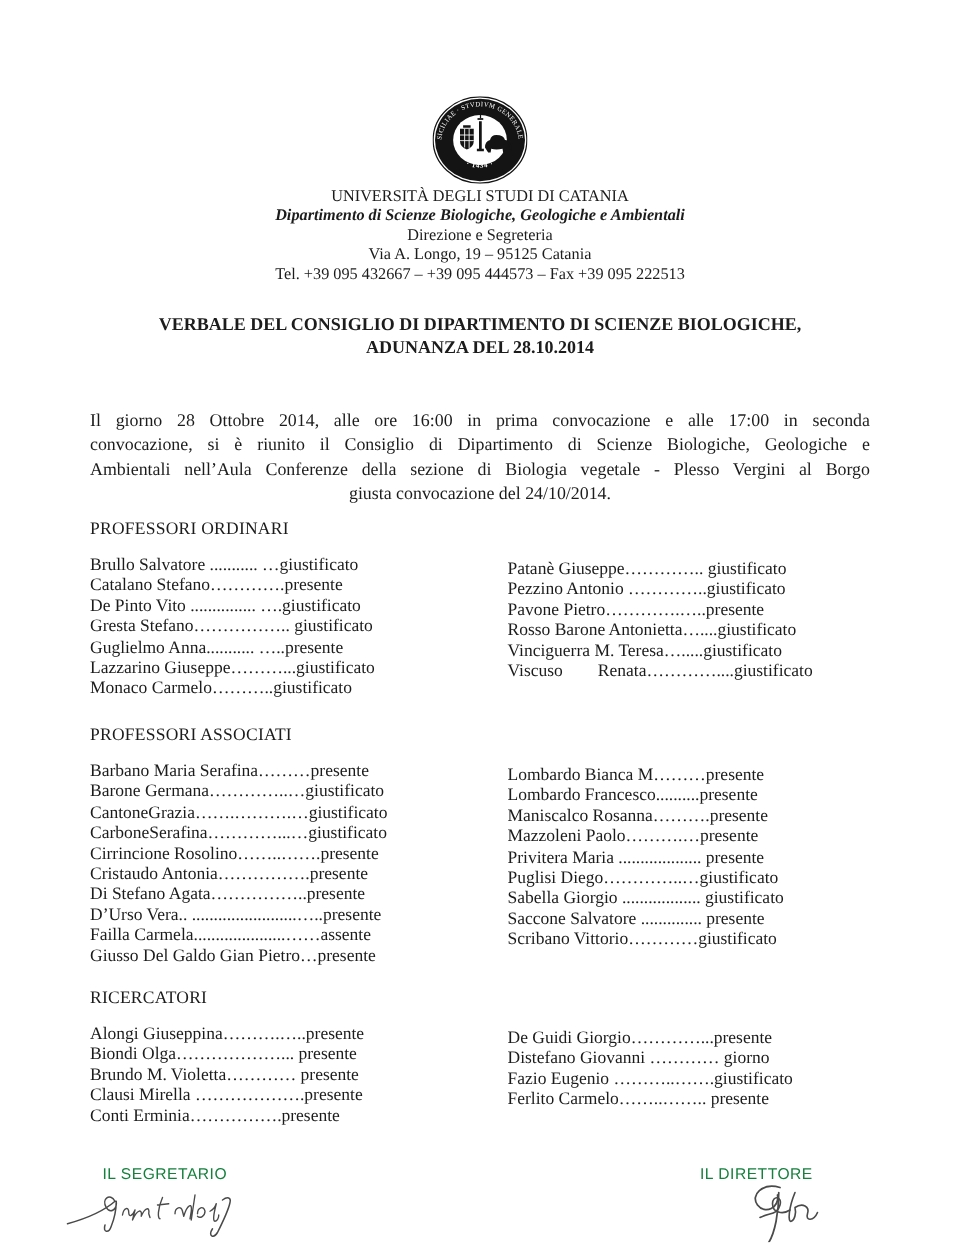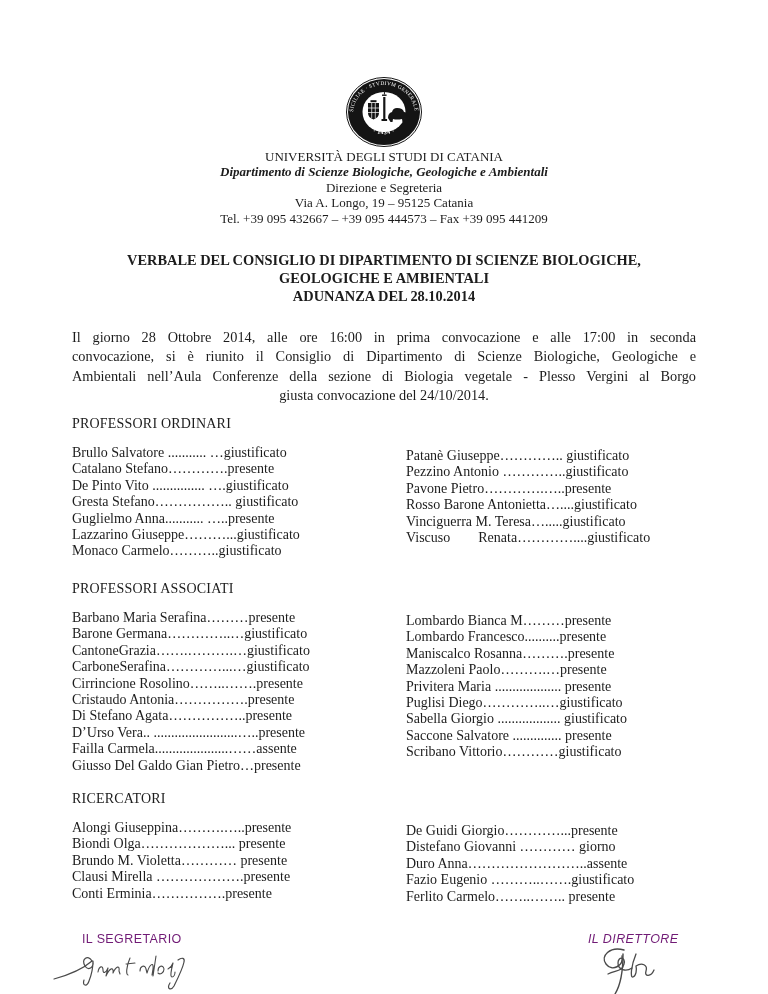--- a/index.html
+++ b/index.html
@@ -23,23 +23,23 @@
   
   .section{position:absolute;left:72px;width:624px;}
   .section h2{margin:0;font-size:14px;font-weight:normal;line-height:16px;letter-spacing:0.2px;}
   .cols{position:relative;margin-top:13px;}
   .col{position:absolute;top:0;font-size:14px;line-height:16.4px;white-space:pre-wrap;}
   .col-left{left:0;width:332px;}
   .col-right{left:334px;width:290px;top:3px;}
   #sec0{top:416px;} #sec1{top:581px;} #sec2{top:791px;}
   
   .footer-label{position:absolute;top:932px;font-family:"Liberation Sans", sans-serif;
-    font-size:12.5px;letter-spacing:0.4px;color:#701a75;}
+    font-size:12.5px;letter-spacing:0.4px;color:#15803d;}
   #segretario-label{left:82px;}
-  #direttore-label{left:588px;font-style:italic;}
+  #direttore-label{left:560px;}
   .sig{position:absolute;}
   #sig-left{left:52px;top:948px;}
   #sig-right{left:590px;top:944px;}
   .sig path{fill:none;stroke:#4a4a4a;stroke-linecap:round;stroke-linejoin:round;}
 </style>
 </head>
 <body>
 
 <div class="page">
 
@@ -74,26 +74,25 @@
         <path d="M60,37 q3.5,2 2.5,6" stroke="#141414" stroke-width="1.4" fill="none"></path>
       </g>
     </svg>
   </div>
 
   <div class="letterhead">
     <div>UNIVERSITÀ DEGLI STUDI DI CATANIA</div>
     <div class="dept">Dipartimento di Scienze Biologiche, Geologiche e Ambientali</div>
     <div>Direzione e Segreteria</div>
     <div>Via A. Longo, 19 – 95125 Catania</div>
-    <div>Tel. +39 095 432667 – +39 095 444573 – Fax +39 095 441209</div>
+    <div>Tel. +39 095 432667 – +39 095 444573 – Fax +39 095 222513</div>
   </div>
 
   <div class="doc-title">
     <div>VERBALE DEL CONSIGLIO DI DIPARTIMENTO DI SCIENZE BIOLOGICHE,</div>
-    <div>GEOLOGICHE E AMBIENTALI</div>
     <div>ADUNANZA DEL 28.10.2014</div>
   </div>
 
   <div class="intro">
     <div class="jline">Il giorno 28 Ottobre 2014, alle ore 16:00 in prima convocazione e alle 17:00 in seconda</div>
     <div class="jline">convocazione, si è riunito il Consiglio di Dipartimento di Scienze Biologiche, Geologiche e</div>
     <div class="jline">Ambientali nell’Aula Conferenze della sezione di Biologia vegetale - Plesso Vergini al Borgo</div>
     <div class="lastline">giusta convocazione del 24/10/2014.</div>
   </div>
 
@@ -110,21 +109,21 @@
     <div class="cols">
       <div class="col col-left"><div class="row">Barbano Maria Serafina………presente</div><div class="row">Barone Germana…………..…giustificato</div><div class="row">CantoneGrazia…….……….…giustificato</div><div class="row">CarboneSerafina…………...…giustificato</div><div class="row">Cirrincione Rosolino……..…….presente</div><div class="row">Cristaudo Antonia…………….presente</div><div class="row">Di Stefano Agata……………..presente</div><div class="row">D’Urso Vera.. ........................…..presente</div><div class="row">Failla Carmela.....................……assente</div><div class="row">Giusso Del Galdo Gian Pietro…presente</div></div>
       <div class="col col-right"><div class="row">Lombardo Bianca M………presente</div><div class="row">Lombardo Francesco..........presente</div><div class="row">Maniscalco Rosanna……….presente</div><div class="row">Mazzoleni Paolo……….…presente</div><div class="row">Privitera Maria ................... presente</div><div class="row">Puglisi Diego…………..…giustificato</div><div class="row">Sabella Giorgio .................. giustificato</div><div class="row">Saccone Salvatore .............. presente</div><div class="row">Scribano Vittorio…………giustificato</div></div>
     </div>
   </div>
 
   <div class="section" id="sec2">
     <h2>RICERCATORI</h2>
     <div class="cols">
       <div class="col col-left"><div class="row">Alongi Giuseppina……….…..presente</div><div class="row">Biondi Olga………………... presente</div><div class="row">Brundo M. Violetta………… presente</div><div class="row">Clausi Mirella ……………….presente</div><div class="row">Conti Erminia…………….presente</div></div>
-      <div class="col col-right"><div class="row">De Guidi Giorgio…………...presente</div><div class="row">Distefano Giovanni ………… giorno</div><div class="row">Duro Anna……………………..assente</div><div class="row">Fazio Eugenio ………..…….giustificato</div><div class="row">Ferlito Carmelo……..…….. presente</div></div>
+      <div class="col col-right"><div class="row">De Guidi Giorgio…………...presente</div><div class="row">Distefano Giovanni ………… giorno</div><div class="row">Fazio Eugenio ………..…….giustificato</div><div class="row">Ferlito Carmelo……..…….. presente</div></div>
     </div>
   </div>
 
   <div class="footer-label" id="segretario-label">IL SEGRETARIO</div>
   <div class="footer-label" id="direttore-label">IL DIRETTORE</div>
 
   <div class="sig" id="sig-left">
     <svg width="148" height="46" viewBox="0 0 148 46">
       <path d="M2,31 C20,26 32,20 40,13" stroke-width="1.2"></path>
       <path d="M40,13 C36,6 29,11 33,18 C36,23 42,20 41,13 C41,20 39,28 37,33 C35,39 30,38 32,32" stroke-width="1.2"></path>

